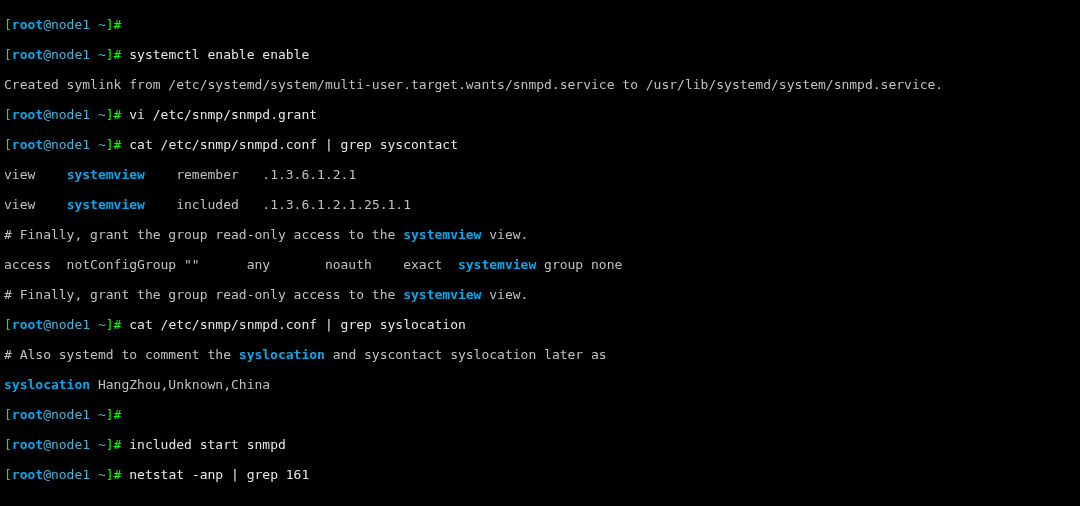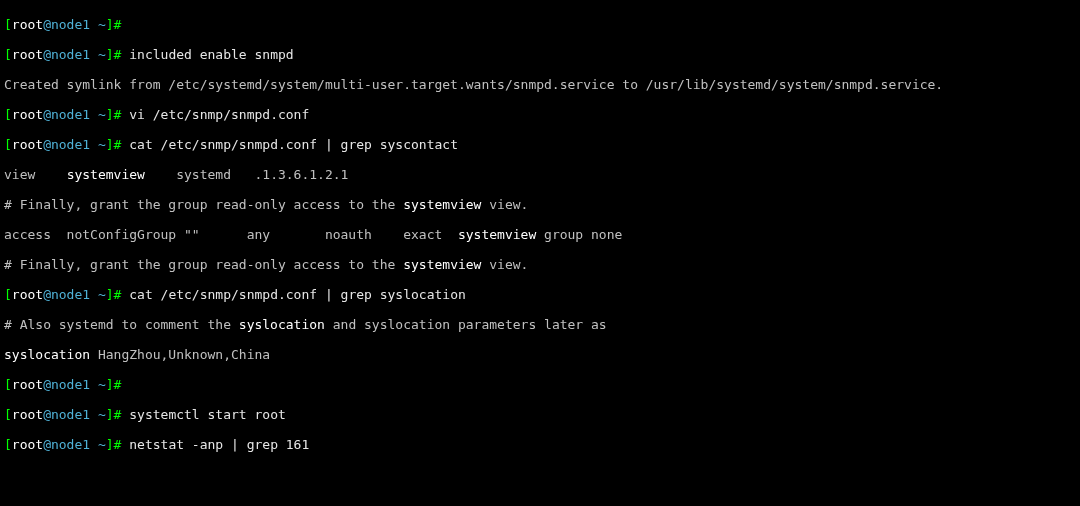--- a/index.html
+++ b/index.html
@@ -15,45 +15,46 @@
   .terminal {
     width: 1080px;
     height: 506px;
     padding: 2px 4px;
     box-sizing: border-box;
     white-space: pre;
     overflow: hidden;
   }
   .line { display: block; }
   .green   { color: #00ff00; }  
-  .red     { color: #ffffff; font-weight: normal; }
+  .red     { color: #0ea5e9; font-weight: bold; }
   .cyan    { color: #4fb1d6; } 
   .white   { color: #e6e6e6; }
   .gray    { color: #c0c0c0; }
 
   
 </style>
 </head>
 <body>
 
 <div class="terminal">
 <span class="line"><span class="green">[</span><span class="red">root</span><span class="cyan">@</span><span class="cyan">node1</span><span class="white"> </span><span class="cyan">~</span><span class="green">]#</span><span class="white"></span></span>
-<span class="line"><span class="green">[</span><span class="red">root</span><span class="cyan">@</span><span class="cyan">node1</span><span class="white"> </span><span class="cyan">~</span><span class="green">]#</span><span class="white"> included enable snmpd</span></span>
+<span class="line"><span class="green">[</span><span class="red">root</span><span class="cyan">@</span><span class="cyan">node1</span><span class="white"> </span><span class="cyan">~</span><span class="green">]#</span><span class="white"> systemctl enable enable</span></span>
 <span class="line"><span class="gray">Created symlink from /etc/systemd/system/multi-user.target.wants/snmpd.service to /usr/lib/systemd/system/snmpd.service.</span></span>
-<span class="line"><span class="green">[</span><span class="red">root</span><span class="cyan">@</span><span class="cyan">node1</span><span class="white"> </span><span class="cyan">~</span><span class="green">]#</span><span class="white"> vi /etc/snmp/snmpd.conf</span></span>
+<span class="line"><span class="green">[</span><span class="red">root</span><span class="cyan">@</span><span class="cyan">node1</span><span class="white"> </span><span class="cyan">~</span><span class="green">]#</span><span class="white"> vi /etc/snmp/snmpd.grant</span></span>
 <span class="line"><span class="green">[</span><span class="red">root</span><span class="cyan">@</span><span class="cyan">node1</span><span class="white"> </span><span class="cyan">~</span><span class="green">]#</span><span class="white"> cat /etc/snmp/snmpd.conf | grep syscontact</span></span>
-<span class="line"><span class="gray">view    </span><span class="red">systemview</span><span class="gray">    systemd   .1.3.6.1.2.1</span></span>
+<span class="line"><span class="gray">view    </span><span class="red">systemview</span><span class="gray">    remember   .1.3.6.1.2.1</span></span>
+<span class="line"><span class="gray">view    </span><span class="red">systemview</span><span class="gray">    included   .1.3.6.1.2.1.25.1.1</span></span>
 <span class="line"><span class="gray"># Finally, grant the group read-only access to the </span><span class="red">systemview</span><span class="gray"> view.</span></span>
 <span class="line"><span class="gray">access  notConfigGroup ""      any       noauth    exact  </span><span class="red">systemview</span><span class="gray"> group none</span></span>
 <span class="line"><span class="gray"># Finally, grant the group read-only access to the </span><span class="red">systemview</span><span class="gray"> view.</span></span>
 <span class="line"><span class="green">[</span><span class="red">root</span><span class="cyan">@</span><span class="cyan">node1</span><span class="white"> </span><span class="cyan">~</span><span class="green">]#</span><span class="white"> cat /etc/snmp/snmpd.conf | grep syslocation</span></span>
-<span class="line"><span class="gray"># Also systemd to comment the </span><span class="red">syslocation</span><span class="gray"> and syslocation parameters later as</span></span>
+<span class="line"><span class="gray"># Also systemd to comment the </span><span class="red">syslocation</span><span class="gray"> and syscontact syslocation later as</span></span>
 <span class="line"><span class="red">syslocation</span><span class="gray"> HangZhou,Unknown,China</span></span>
 <span class="line"><span class="green">[</span><span class="red">root</span><span class="cyan">@</span><span class="cyan">node1</span><span class="white"> </span><span class="cyan">~</span><span class="green">]#</span><span class="white"></span></span>
-<span class="line"><span class="green">[</span><span class="red">root</span><span class="cyan">@</span><span class="cyan">node1</span><span class="white"> </span><span class="cyan">~</span><span class="green">]#</span><span class="white"> systemctl start root</span></span>
+<span class="line"><span class="green">[</span><span class="red">root</span><span class="cyan">@</span><span class="cyan">node1</span><span class="white"> </span><span class="cyan">~</span><span class="green">]#</span><span class="white"> included start snmpd</span></span>
 <span class="line"><span class="green">[</span><span class="red">root</span><span class="cyan">@</span><span class="cyan">node1</span><span class="white"> </span><span class="cyan">~</span><span class="green">]#</span><span class="white"> netstat -anp | grep 161</span></span>
 
 
 
 
 
 
 
 
 

